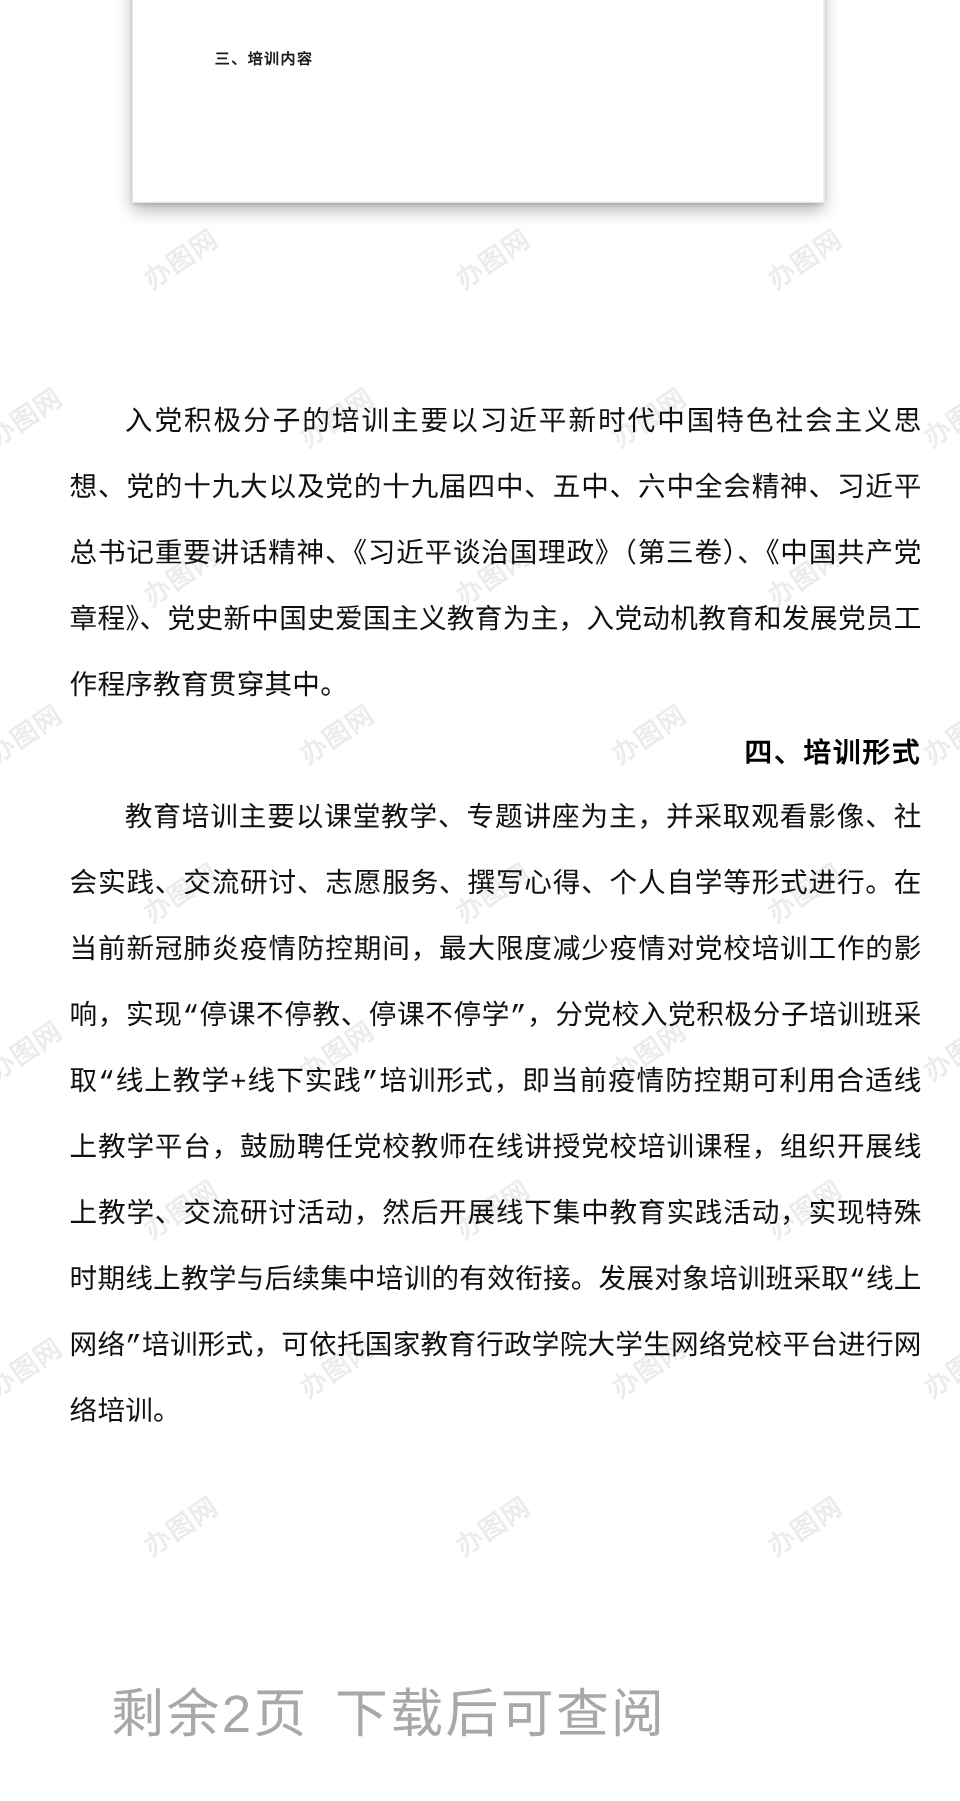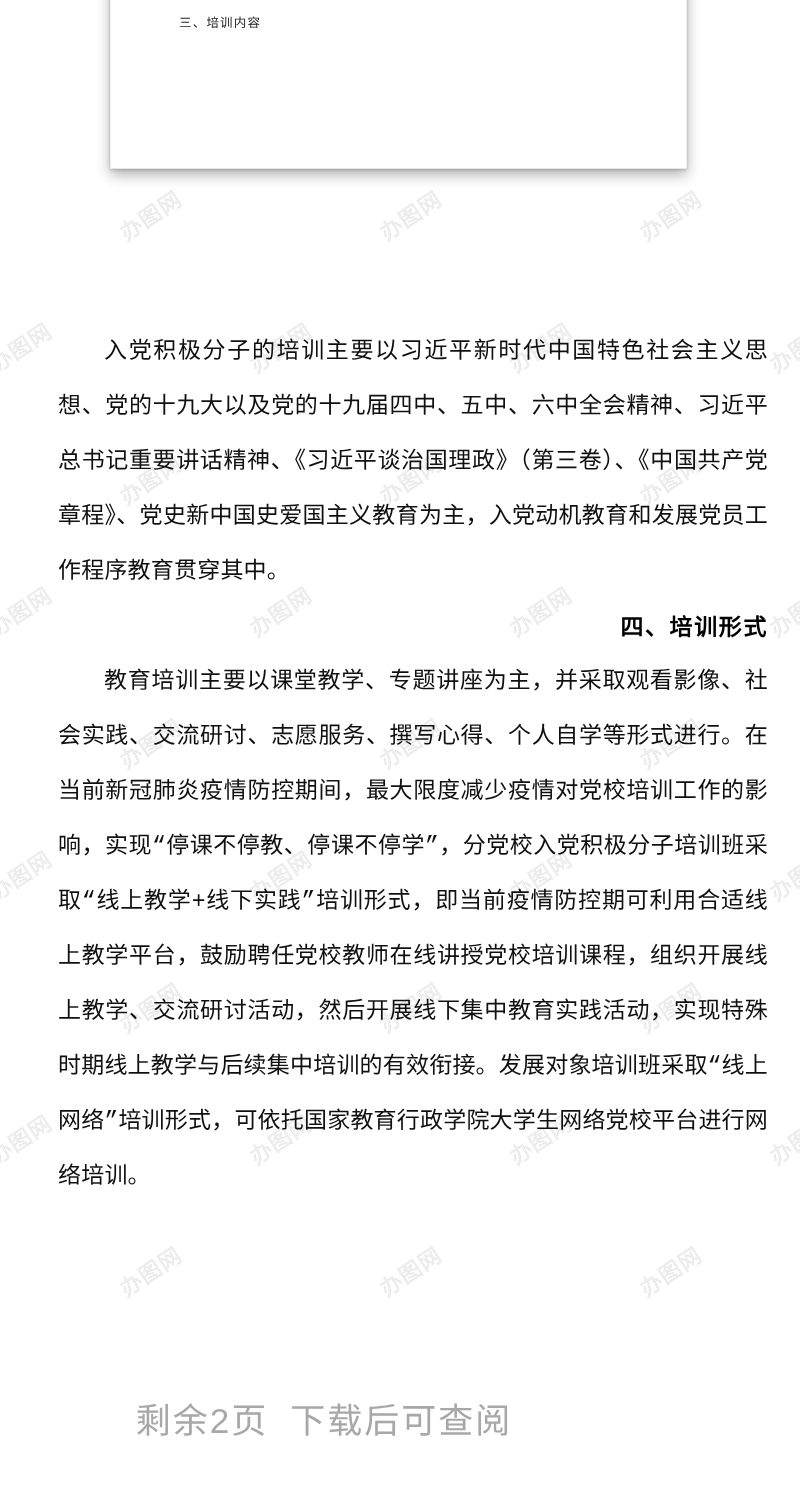--- a/index.html
+++ b/index.html
@@ -68,23 +68,23 @@
     font-size: 11.5px;
     line-height: 13px;
     color: #2b2b2b;
     letter-spacing: 0.1px;
     white-space: nowrap;
     overflow: hidden;
   }
   .preview-heading {
     position: absolute;
     left: 68px;
-    top: 132px;
+    top: 158px;
     font-size: 12.5px;
-    font-weight: normal;
+    font-weight: bold;
     color: #1a1a1a;
     letter-spacing: 1.2px;
   }
 
   
   .doc-body {
     position: absolute;
     left: 0;
     top: 325px;
     width: 800px;
@@ -117,21 +117,21 @@
   }
 
   
   .footer-notice {
     position: absolute;
     left: 0;
     top: 1392px;
     width: 648px;
     text-align: center;
     font-family: "Liberation Sans", "DejaVu Sans", sans-serif;
-    font-size: 35px;
+    font-size: 44px;
     color: #a8a8a8;
     letter-spacing: 2px;
     z-index: 4;
   }
   .footer-notice .gap { display: inline-block; width: 22px; }
 </style>
 </head>
 <body>
 
 <div id="page">

